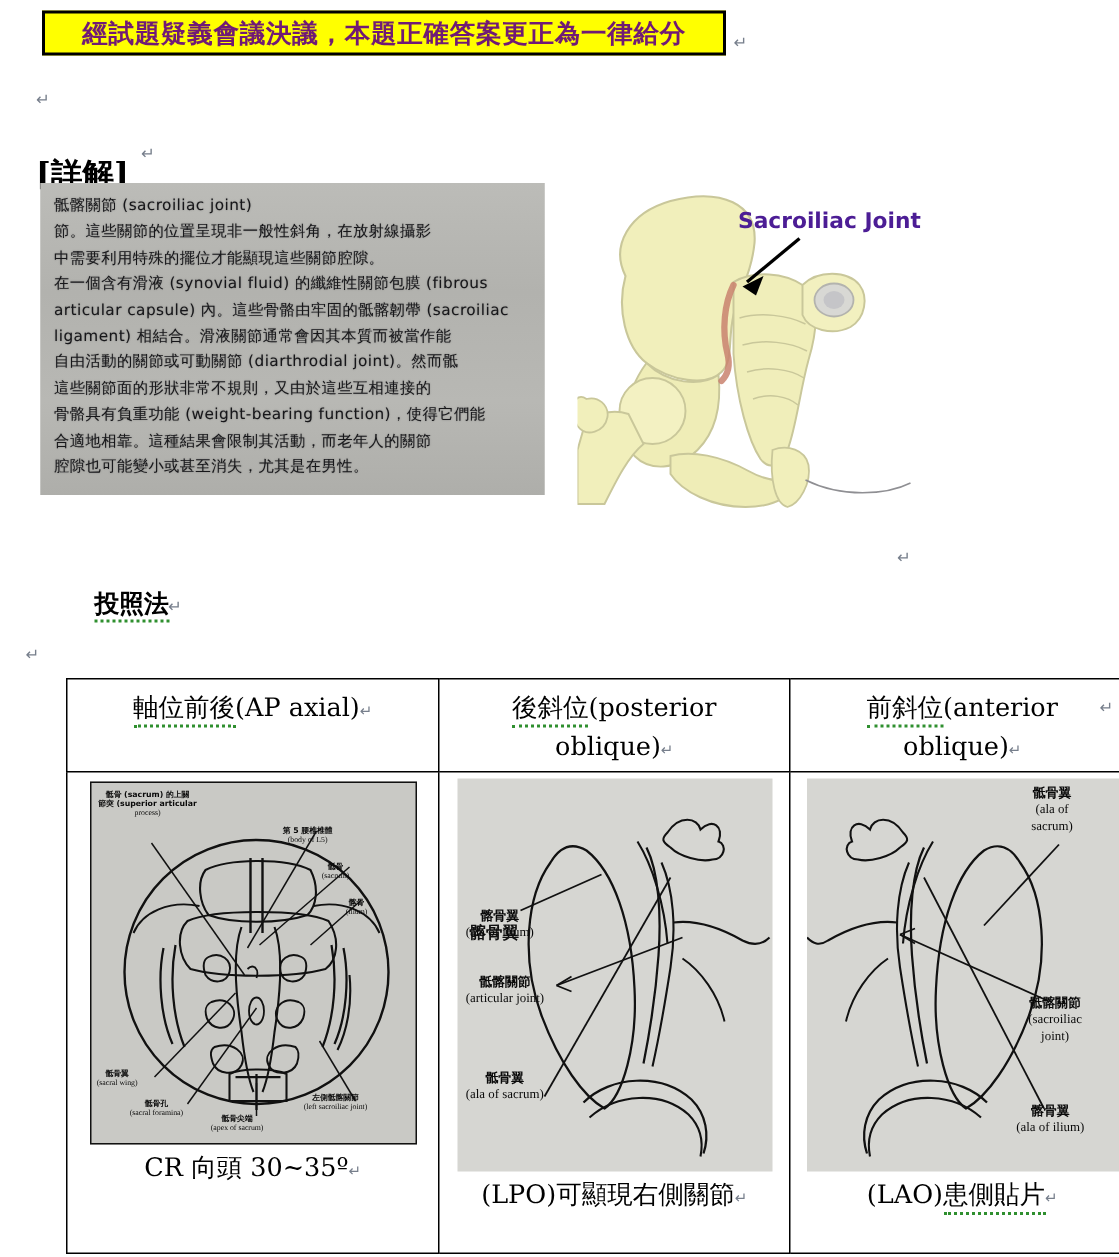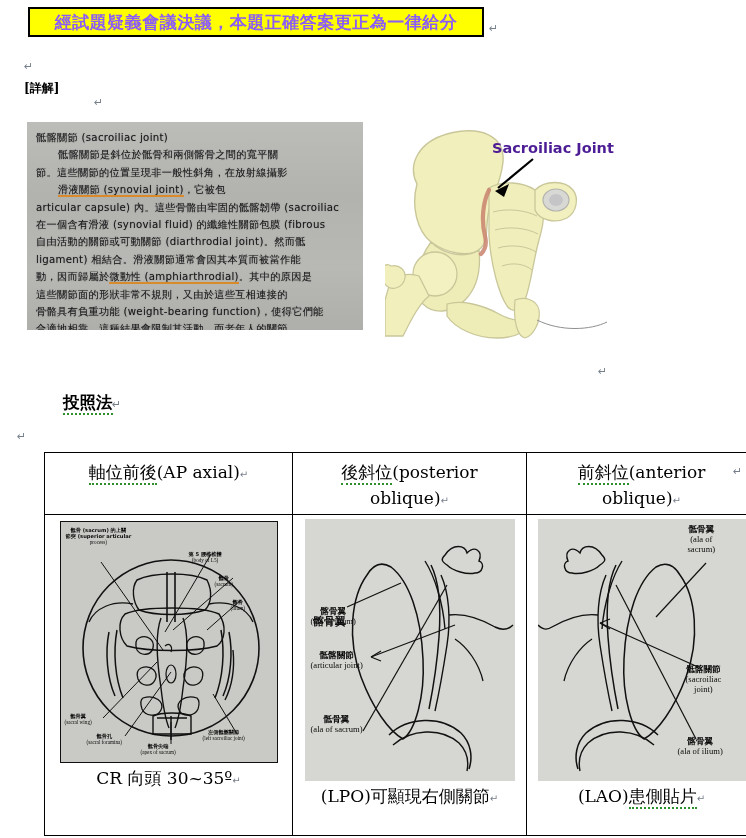--- a/index.html
+++ b/index.html
@@ -29,37 +29,37 @@
     display: flex;
     align-items: center;
     justify-content: center;
   }
   #banner .btext {
     font-family: "DejaVu Serif", "Liberation Serif", serif;
     font-size: 17px;
     font-weight: bold;
     letter-spacing: 0.5px;
     white-space: nowrap;
-    color: #8b5cf6;
+    color: #701a75;
   }
 
   .pilcrow {
     position: absolute;
     font-family: "DejaVu Sans", sans-serif;
     font-size: 11px;
     color: #777f8c;
     user-select: none;
   }
 
   
   #detail-heading {
     position: absolute;
     left: 24px;
-    top: 80px;
-    font-size: 12px;
+    top: 102px;
+    font-size: 21px;
     font-weight: bold;
     font-family: "DejaVu Serif", "Liberation Serif", serif;
     white-space: nowrap;
   }
 
   
   #scan-block {
     position: absolute;
     left: 27px;
     top: 122px;
@@ -188,32 +188,26 @@
   <span class="btext">經試題疑義會議決議，本題正確答案更正為一律給分</span>
 </div>
 <span class="pilcrow" style="left:489px; top:22px;">↵</span>
 <span class="pilcrow" style="left:24px; top:60px;">↵</span>
 
 <div id="detail-heading">[詳解]</div>
 <span class="pilcrow" style="left:94px; top:96px;">↵</span>
 
 <div id="scan-block">
   <div class="sline">骶髂關節 (sacroiliac joint)</div>
-  <div class="sline ind">骶髂關節是斜位於骶骨和兩側髂骨之間的寬平關</div>
   <div class="sline">節。這些關節的位置呈現非一般性斜角，在放射線攝影</div>
-  <div class="sline ind">
-    <span class="uline">滑液關節 (synovial joint)</span><span>，它被包</span>
-  </div>
+  <div class="sline">中需要利用特殊的擺位才能顯現這些關節腔隙。</div>
+  <div class="sline">在一個含有滑液 (synovial fluid) 的纖維性關節包膜 (fibrous</div>
   <div class="sline">articular capsule) 內。這些骨骼由牢固的骶髂韌帶 (sacroiliac</div>
-  <div class="sline">在一個含有滑液 (synovial fluid) 的纖維性關節包膜 (fibrous</div>
+  <div class="sline">ligament) 相結合。滑液關節通常會因其本質而被當作能</div>
   <div class="sline">自由活動的關節或可動關節 (diarthrodial joint)。然而骶</div>
-  <div class="sline">ligament) 相結合。滑液關節通常會因其本質而被當作能</div>
-  <div class="sline">
-    <span>動，因而歸屬於</span><span class="uline">微動性 (amphiarthrodial)</span><span>。其中的原因是</span>
-  </div>
   <div class="sline">這些關節面的形狀非常不規則，又由於這些互相連接的</div>
   <div class="sline">骨骼具有負重功能 (weight-bearing function)，使得它們能</div>
   <div class="sline">合適地相靠。這種結果會限制其活動，而老年人的關節</div>
   <div class="sline">腔隙也可能變小或甚至消失，尤其是在男性。</div>
 </div>
 
 <svg id="pelvis-figure" viewBox="0 0 330 255">
   <defs>
     <linearGradient id="bone" x1="0" y1="0" x2="1" y2="1">
       <stop offset="0%" stop-color="#f6f4c9"></stop>

